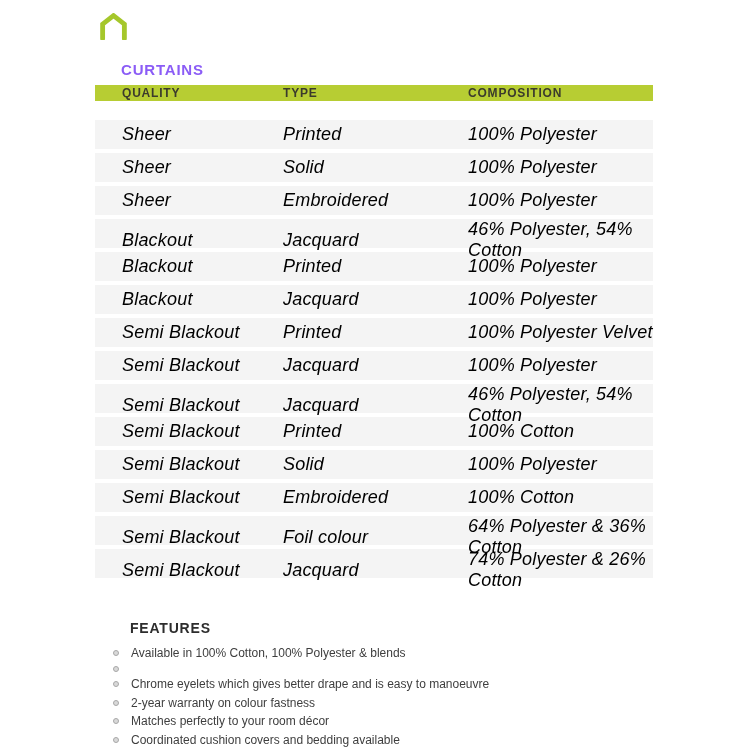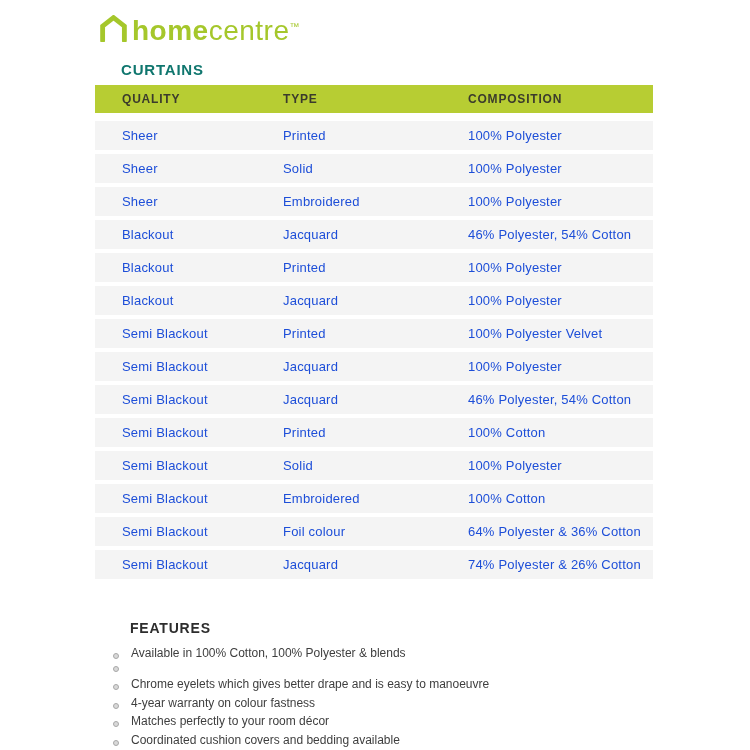--- a/index.html
+++ b/index.html
@@ -10,53 +10,52 @@
   
   .logo { position:absolute; left:99px; top:13px; display:flex; align-items:center; }
   .logo svg { width:29px; height:27px; margin-right:4px; }
   .logo-text { font-size:28px; letter-spacing:0.5px; color:#a5c72b; line-height:27px; }
   .logo-bold { font-weight:700; }
   .logo-light { font-weight:400; }
   .tm { font-size:10px; vertical-align:super; color:#a5c72b; font-weight:400; }
 
   
   .curtains-title { position:absolute; left:121px; top:61px; font-size:15px; font-weight:700;
-                    color:#0f766e; letter-spacing:0.8px; }
+                    color:#8b5cf6; letter-spacing:0.8px; }
 
   
   .spec-table { position:absolute; left:95px; top:85px; width:558px; }
-  .thead { background:#b7cd33; height:28px; display:grid;
+  .thead { background:#b7cd33; height:16px; display:grid;
            grid-template-columns:161px 185px auto; align-items:center;
-           padding-left:27px; margin-bottom:8px; }
+           padding-left:27px; margin-bottom:19px; }
   .thead span { font-size:12px; font-weight:700; letter-spacing:0.8px; color:#3b3b2c; }
   .trow { background:#f4f4f4; height:29px; display:grid;
           grid-template-columns:161px 185px auto; align-items:center;
           padding-left:27px; margin-bottom:4px; }
-  .trow span { font-size:13px; color:#1d4ed8; letter-spacing:0.2px; }
+  .trow span { font-size:18px; color:#000000; letter-spacing:0.2px;font-style:italic; }
 
   
   .features { position:absolute; left:108px; top:585px; width:560px;margin-top:35px; }
   .features-title { font-size:14px; font-weight:700; color:#2d2d2d; letter-spacing:0.8px;
                     padding-left:22px; margin-bottom:11px; }
   .features ul { list-style:none; }
-  .features li { display:flex; align-items:flex-end; margin-bottom:6.5px;
+  .features li { display:flex; align-items:center; margin-bottom:6.5px;
                  font-size:12px; line-height:12px; color:#3e3e3e; }
   .bullet { width:6px; height:6px; border-radius:50%; background:#d9d9d9;
             border:1px solid #a8a8a8; margin:0 12px 0 5px; flex:0 0 auto; }
 </style>
 </head>
 <body>
 
 <div class="page">
 
   <div class="logo">
     <svg viewBox="0 0 24 22">
       <path d="M3 21 L3 9 L12 2 L21 9 L21 21" fill="none" stroke="#a5c72b" stroke-width="4" stroke-linecap="round" stroke-linejoin="miter"></path>
     </svg>
-    <span class="logo-text"><span class="logo-bold">home</span><span class="logo-light">centre</span><span class="tm">™</span></span>
   </div>
 
   <div class="curtains-title">CURTAINS</div>
 
   <div class="spec-table">
     <div class="thead">
       <span>QUALITY</span>
       <span>TYPE</span>
       <span>COMPOSITION</span>
     </div>
@@ -142,21 +141,21 @@
       </li>
       <li>
         <span class="bullet"></span>
       </li>
       <li>
         <span class="bullet"></span>
         <span>Chrome eyelets which gives better drape and is easy to manoeuvre</span>
       </li>
       <li>
         <span class="bullet"></span>
-        <span>4-year warranty on colour fastness</span>
+        <span>2-year warranty on colour fastness</span>
       </li>
       <li>
         <span class="bullet"></span>
         <span>Matches perfectly to your room décor</span>
       </li>
       <li>
         <span class="bullet"></span>
         <span>Coordinated cushion covers and bedding available</span>
       </li>
     </ul>

